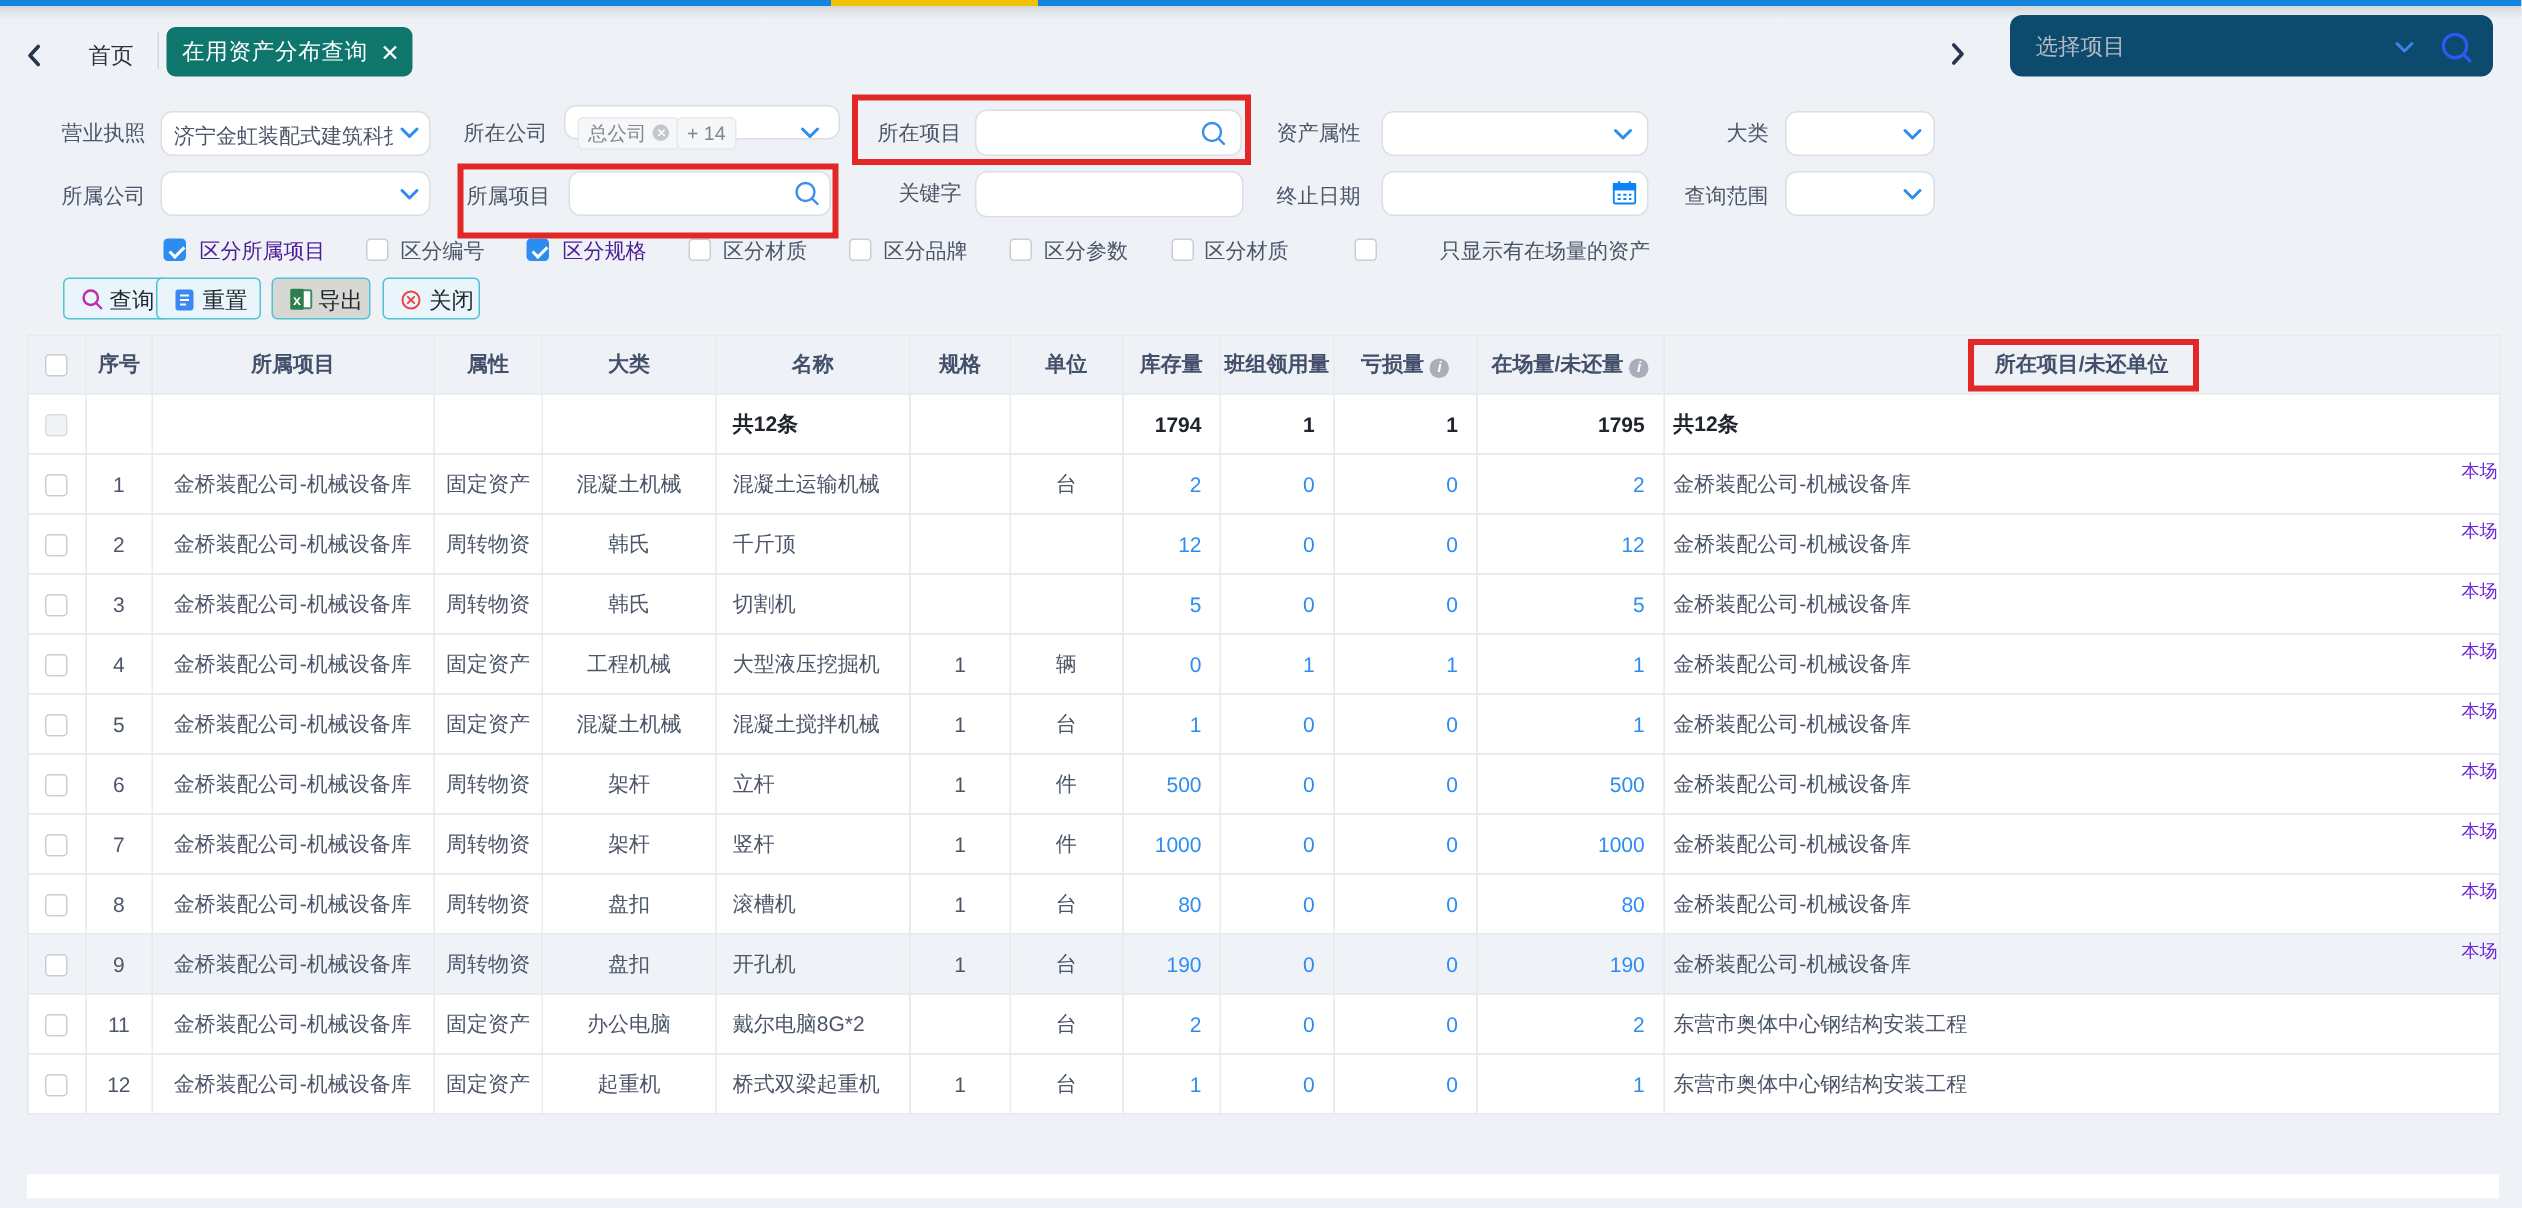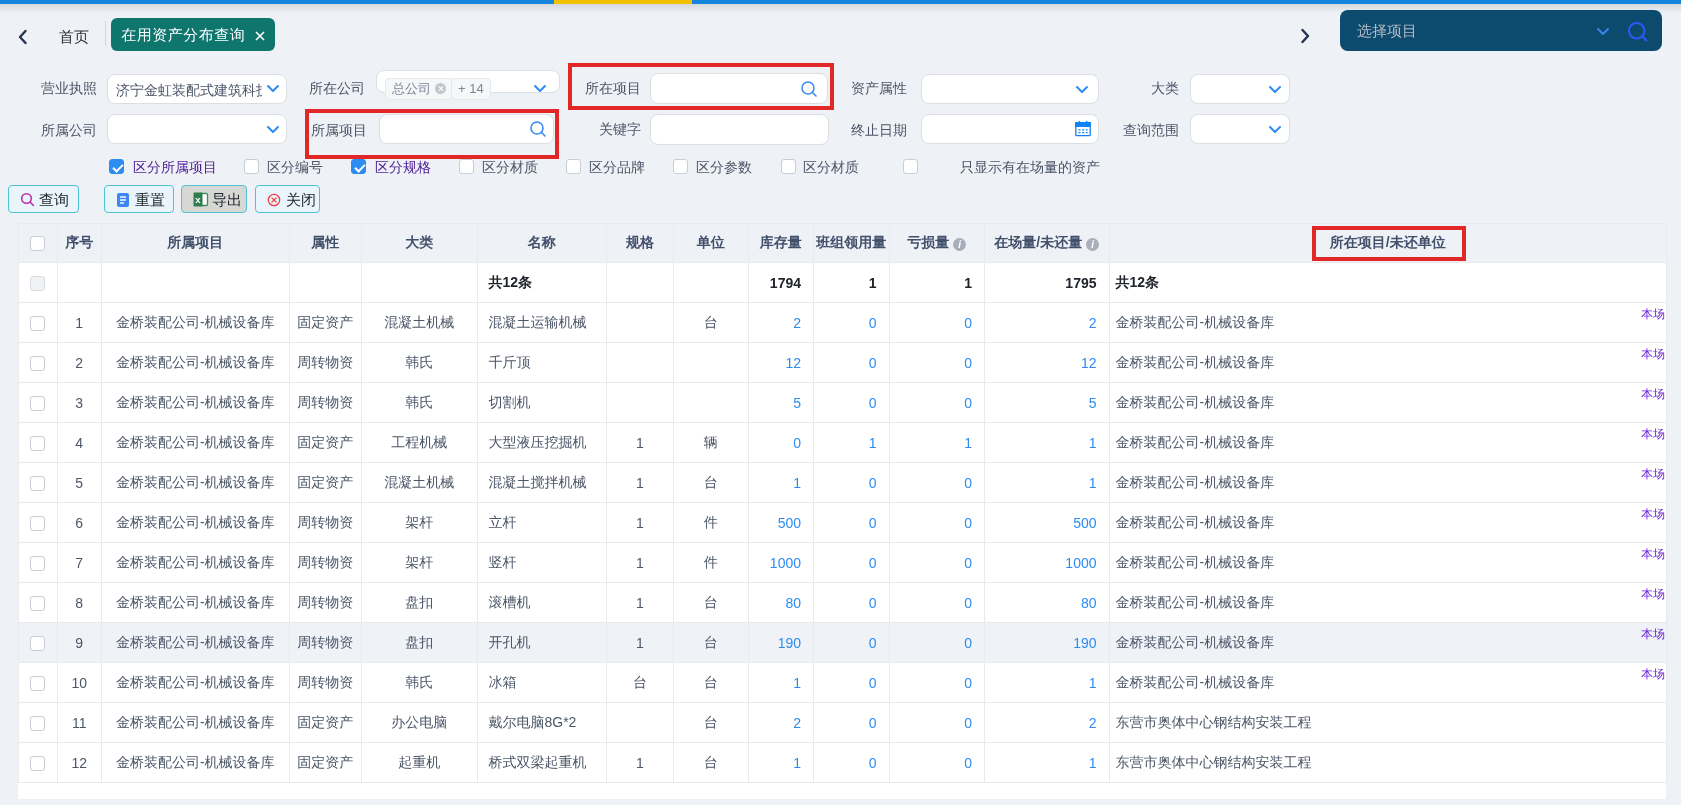--- a/index.html
+++ b/index.html
@@ -160,21 +160,21 @@
     <div class="cklbl" style="left:482px; top:159px;">区分材质</div>
 <div class="ckb" style="left:566px; top:159px;"></div>
     <div class="cklbl" style="left:589px; top:159px;">区分品牌</div>
 <div class="ckb" style="left:673px; top:159px;"></div>
     <div class="cklbl" style="left:696px; top:159px;">区分参数</div>
 <div class="ckb" style="left:781px; top:159px;"></div>
     <div class="cklbl" style="left:803px; top:159px;">区分材质</div>
 <div class="ckb" style="left:903px; top:159px;"></div>
     <div class="cklbl" style="left:926px; top:159px;margin-left:34px;">只显示有在场量的资产</div>
 
-<div class="btn" style="left:8px; width:71px;text-align:right;">
+<div class="btn" style="left:42px; width:71px;text-align:right;">
   <svg class="ic" width="16" height="16" viewBox="0 0 16 16">
         <circle cx="6.5" cy="6.5" r="4.8" fill="none" stroke="#bb2fa5" stroke-width="1.6"></circle>
         <line x1="10" y1="10" x2="13.5" y2="13.5" stroke="#bb2fa5" stroke-width="1.6" stroke-linecap="round"></line>
       </svg>
   <span class="t">查询</span>
     </div>
 <div class="btn" style="left:104px; width:70px;">
   <svg class="ic" width="15" height="16" viewBox="0 0 15 16">
         <rect x="1" y="1" width="12" height="14" rx="2" fill="#3d87f2"></rect>
         <line x1="4" y1="5" x2="10" y2="5" stroke="#fff" stroke-width="1.4"></line>
@@ -379,35 +379,20 @@
           <td class="c-c">1</td>
           <td class="c-c">台</td>
           <td class="c-r num">190</td>
           <td class="c-r num">0</td>
           <td class="c-r num">0</td>
           <td class="c-r num">190</td>
           <td class="c-last"><span class="bc">本场</span>金桥装配公司-机械设备库</td>
         </tr>
 <tr>
           <td class="c-cb"><span class="cb"></span></td>
-          <td class="c-c">10</td>
-          <td class="c-c">金桥装配公司-机械设备库</td>
-          <td class="c-c">周转物资</td>
-          <td class="c-c">韩氏</td>
-          <td class="c-l">冰箱</td>
-          <td class="c-c">台</td>
-          <td class="c-c">台</td>
-          <td class="c-r num">1</td>
-          <td class="c-r num">0</td>
-          <td class="c-r num">0</td>
-          <td class="c-r num">1</td>
-          <td class="c-last"><span class="bc">本场</span>金桥装配公司-机械设备库</td>
-        </tr>
-<tr>
-          <td class="c-cb"><span class="cb"></span></td>
           <td class="c-c">11</td>
           <td class="c-c">金桥装配公司-机械设备库</td>
           <td class="c-c">固定资产</td>
           <td class="c-c">办公电脑</td>
           <td class="c-l">戴尔电脑8G*2</td>
           <td class="c-c"></td>
           <td class="c-c">台</td>
           <td class="c-r num">2</td>
           <td class="c-r num">0</td>
           <td class="c-r num">0</td>

